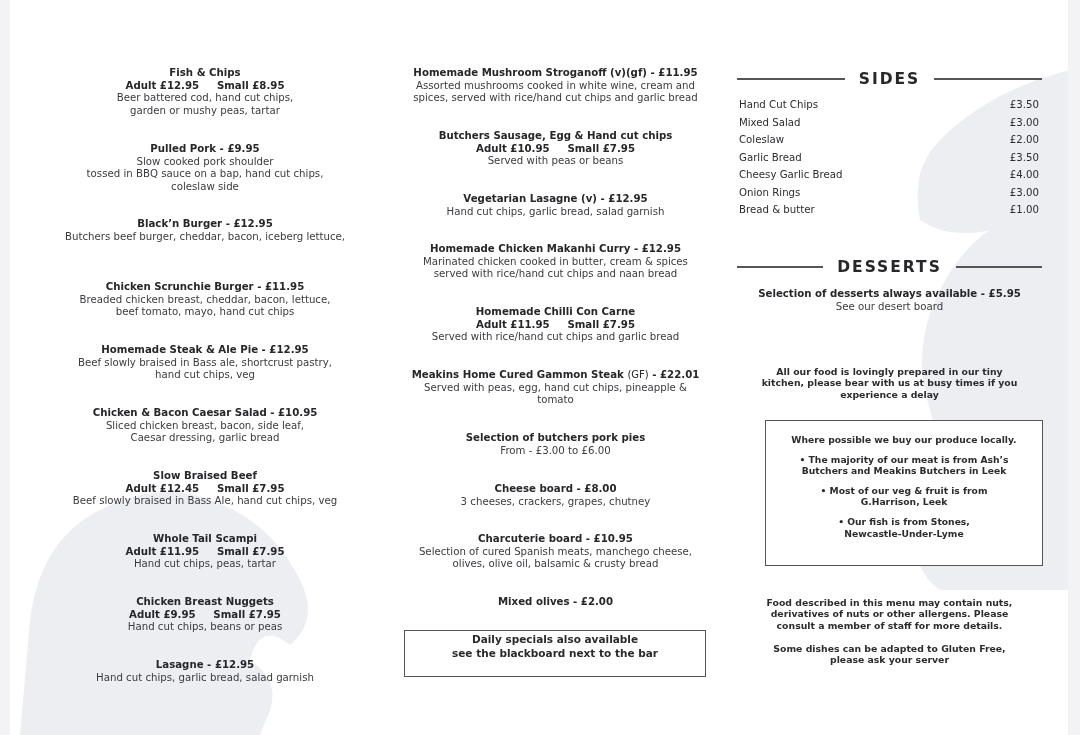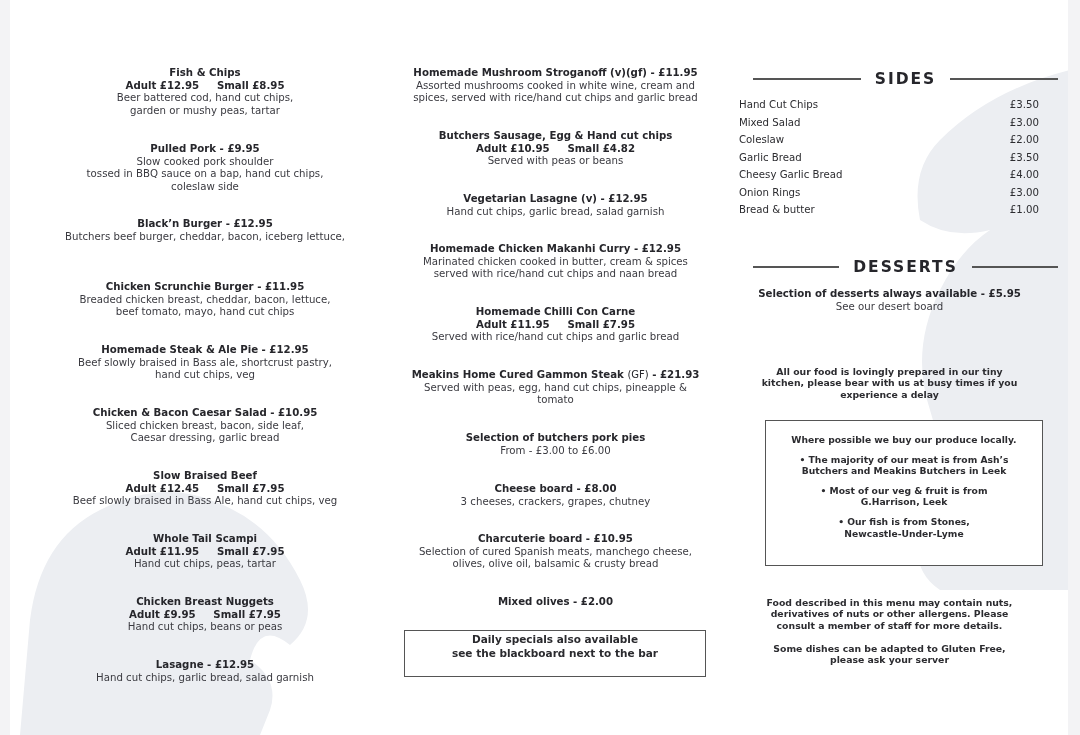--- a/index.html
+++ b/index.html
@@ -16,21 +16,21 @@
   }
   .watermark { position:absolute; fill:#eceef2; }
   .col { position:absolute; top:0; }
   .col-left { left:30px; width:330px; }
   .col-mid { left:378px; width:335px; }
   .col-right { left:727px; width:305px; }
   .item { position:absolute; left:0; width:100%; text-align:center; font-size:10.2px; line-height:12.6px; }
   .item .name, .item .sizes { font-weight:bold; color:#26262b; }
   .item .desc { color:#3a3a40; }
   .item .gf { font-weight:normal; font-size:10px; }
-  .section-head { position:absolute; left:16px; width:100%; display:flex; align-items:center; justify-content:center; }
+  .section-head { position:absolute; left:0; width:100%; display:flex; align-items:center; justify-content:center; }
   .section-head .rule { flex:1; height:1.5px; background:#555; }
   .section-head .title { font-weight:bold; font-size:15.5px; letter-spacing:2px; color:#26262b; padding:0 14px; }
   .sides-list { position:absolute; left:2px; width:300px; top:96px; font-size:10.2px; font-weight:normal; color:#2c2c30; }
   .sides-row { display:flex; justify-content:space-between; height:17.5px; line-height:17.5px; }
   .note { position:absolute; left:0; width:100%; text-align:center; font-size:9.3px; line-height:11.4px; font-weight:bold; color:#2c2c30; }
   .box { position:absolute; border:1.5px solid #555; background:#fff; box-sizing:border-box; }
   .specials-box { left:16px; top:630px; width:302px; height:47px; text-align:center; font-weight:bold; font-size:10.5px; line-height:14px; padding-top:1px; color:#2a2a2e; }
   .local-box { left:28px; top:420px; width:278px; height:146px; text-align:center; font-weight:bold; font-size:9.2px; line-height:11.6px; color:#2c2c30; padding-top:13px; }
   .local-box p { margin:0 0 8px 0; }
 </style>
@@ -100,39 +100,39 @@
   </div>
 
   <div class="col col-mid">
     <div class="item" style="top:67px">
       <div class="name">Homemade Mushroom Stroganoff (v)(gf) - £11.95</div>
       <div class="desc">Assorted mushrooms cooked in white wine, cream and</div>
       <div class="desc">spices, served with rice/hand cut chips and garlic bread</div>
     </div>
     <div class="item" style="top:130px">
       <div class="name">Butchers Sausage, Egg &amp; Hand cut chips</div>
-      <div class="sizes" style="white-space:pre">Adult £10.95     Small £4.82</div>
+      <div class="sizes" style="white-space:pre">Adult £10.95     Small £7.95</div>
       <div class="desc">Served with peas or beans</div>
     </div>
     <div class="item" style="top:193px">
       <div class="name">Vegetarian Lasagne (v) - £12.95</div>
       <div class="desc">Hand cut chips, garlic bread, salad garnish</div>
     </div>
     <div class="item" style="top:243px">
       <div class="name">Homemade Chicken Makanhi Curry - £12.95</div>
       <div class="desc">Marinated chicken cooked in butter, cream &amp; spices</div>
       <div class="desc">served with rice/hand cut chips and naan bread</div>
     </div>
     <div class="item" style="top:306px">
       <div class="name">Homemade Chilli Con Carne</div>
       <div class="sizes" style="white-space:pre">Adult £11.95     Small £7.95</div>
       <div class="desc">Served with rice/hand cut chips and garlic bread</div>
     </div>
     <div class="item" style="top:369px">
-      <div class="name"><span style="white-space:pre">Meakins Home Cured Gammon Steak </span><span class="gf">(GF)</span><span style="white-space:pre"> - £21.93</span></div>
+      <div class="name"><span style="white-space:pre">Meakins Home Cured Gammon Steak </span><span class="gf">(GF)</span><span style="white-space:pre"> - £22.01</span></div>
       <div class="desc">Served with peas, egg, hand cut chips, pineapple &amp;</div>
       <div class="desc">tomato</div>
     </div>
     <div class="item" style="top:432px">
       <div class="name">Selection of butchers pork pies</div>
       <div class="desc">From - £3.00 to £6.00</div>
     </div>
     <div class="item" style="top:483px">
       <div class="name">Cheese board - £8.00</div>
       <div class="desc">3 cheeses, crackers, grapes, chutney</div>

